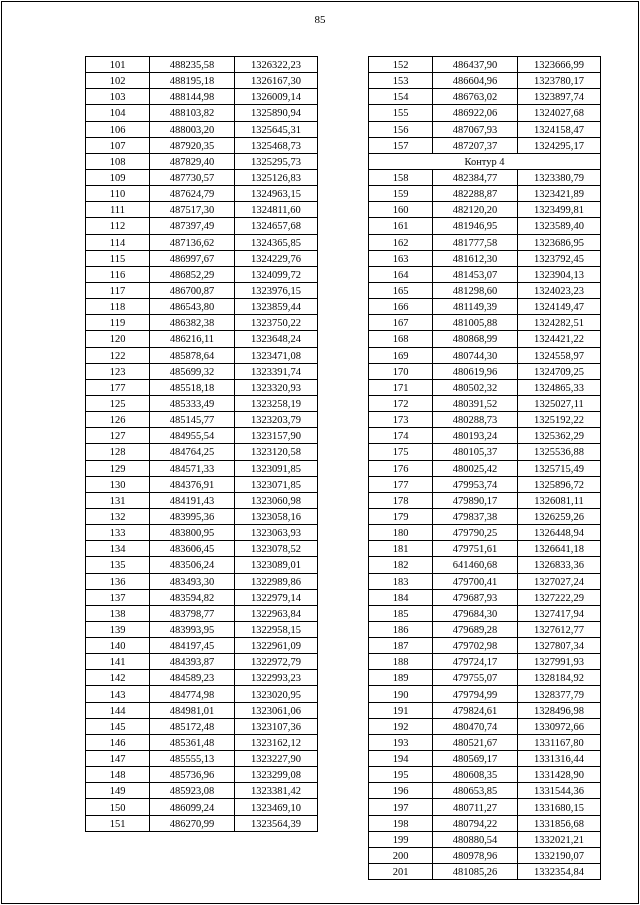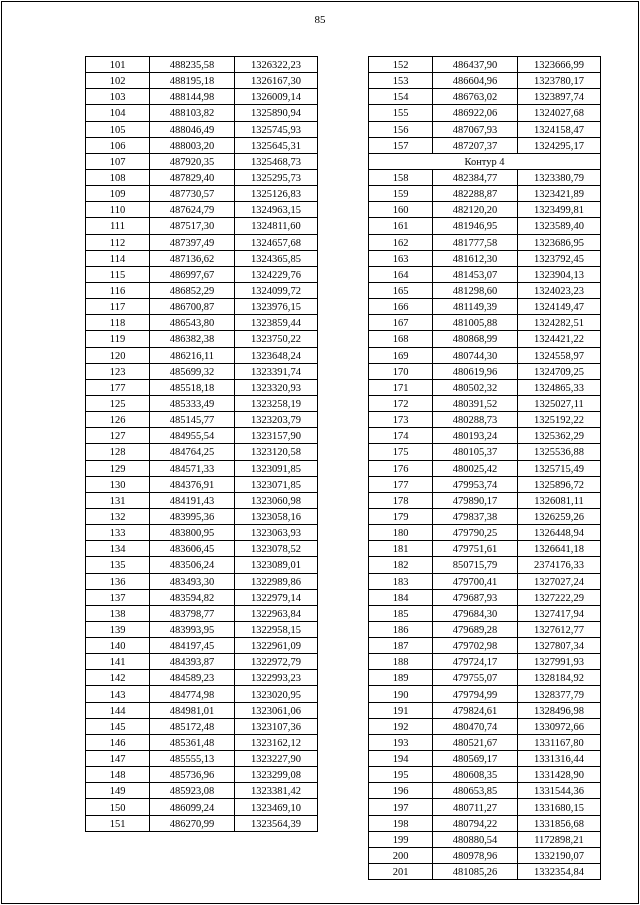--- a/index.html
+++ b/index.html
@@ -81,25 +81,20 @@
         <td>103</td>
         <td>488144,98</td>
         <td>1326009,14</td>
       </tr>
       <tr>
         <td>104</td>
         <td>488103,82</td>
         <td>1325890,94</td>
       </tr>
       <tr>
-        <td>105</td>
-        <td>488046,49</td>
-        <td>1325745,93</td>
-      </tr>
-      <tr>
         <td>106</td>
         <td>488003,20</td>
         <td>1325645,31</td>
       </tr>
       <tr>
         <td>107</td>
         <td>487920,35</td>
         <td>1325468,73</td>
       </tr>
       <tr>
@@ -154,20 +149,25 @@
       </tr>
       <tr>
         <td>119</td>
         <td>486382,38</td>
         <td>1323750,22</td>
       </tr>
       <tr>
         <td>120</td>
         <td>486216,11</td>
         <td>1323648,24</td>
+      </tr>
+      <tr>
+        <td>122</td>
+        <td>485878,64</td>
+        <td>1323471,08</td>
       </tr>
       <tr>
         <td>123</td>
         <td>485699,32</td>
         <td>1323391,74</td>
       </tr>
       <tr>
         <td>177</td>
         <td>485518,18</td>
         <td>1323320,93</td>
@@ -465,22 +465,22 @@
         <td>479790,25</td>
         <td>1326448,94</td>
       </tr>
       <tr>
         <td>181</td>
         <td>479751,61</td>
         <td>1326641,18</td>
       </tr>
       <tr>
         <td>182</td>
-        <td>850715,79</td>
-        <td>2374176,33</td>
+        <td>641460,68</td>
+        <td>1326833,36</td>
       </tr>
       <tr>
         <td>183</td>
         <td>479700,41</td>
         <td>1327027,24</td>
       </tr>
       <tr>
         <td>184</td>
         <td>479687,93</td>
         <td>1327222,29</td>
@@ -551,21 +551,21 @@
         <td>1331680,15</td>
       </tr>
       <tr>
         <td>198</td>
         <td>480794,22</td>
         <td>1331856,68</td>
       </tr>
       <tr>
         <td>199</td>
         <td>480880,54</td>
-        <td>1172898,21</td>
+        <td>1332021,21</td>
       </tr>
       <tr>
         <td>200</td>
         <td>480978,96</td>
         <td>1332190,07</td>
       </tr>
       <tr>
         <td>201</td>
         <td>481085,26</td>
         <td>1332354,84</td>

